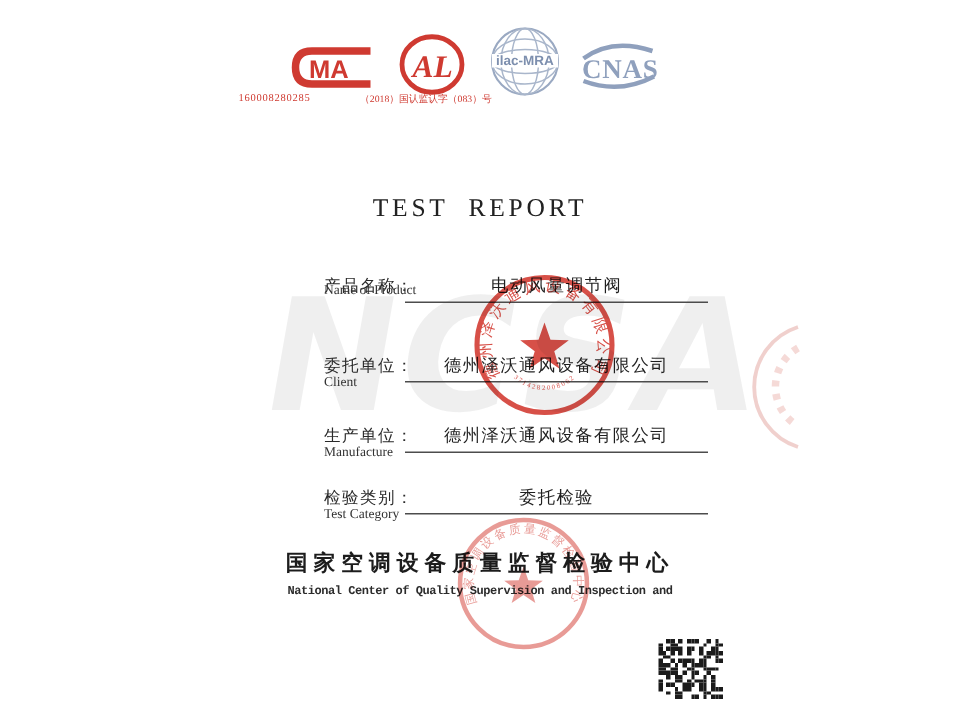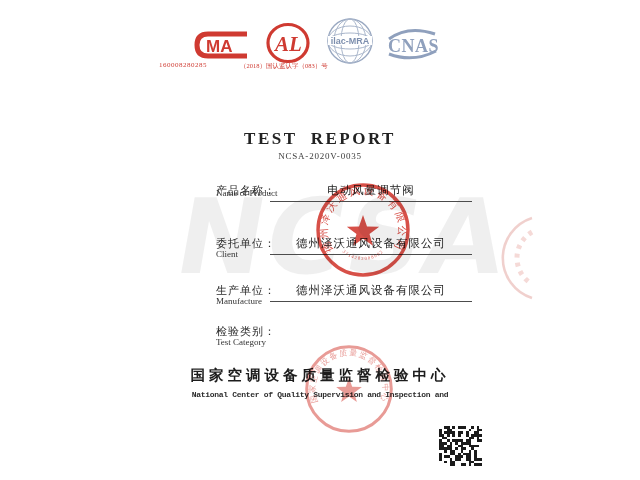--- a/index.html
+++ b/index.html
@@ -15,21 +15,21 @@
   
   .logo-caption{font-size:7px;color:#cf3a31;white-space:nowrap;z-index:3;}
   #accred{left:455px;top:22px;font-size:8px;line-height:10.5px;color:#3a3a3a;z-index:3;
           font-family:"Liberation Sans",sans-serif;}
   #accred .b{font-weight:bold;color:#2e2e2e;}
 
   
   #title-cn{left:0;top:92px;width:640px;text-align:center;font-size:31px;font-weight:bold;
             letter-spacing:12px;white-space:pre;color:#1c1c1c;z-index:2;
             font-family:"Liberation Sans",sans-serif;}
-  #title-en{left:0;top:129px;width:640px;text-align:center;font-size:17px;font-weight:bold;
+  #title-en{left:0;top:129px;width:640px;text-align:center;font-size:17px;font-weight:normal;
             letter-spacing:2.5px;white-space:pre;color:#222;z-index:2;}
   #report-no{left:0;top:151px;width:640px;text-align:center;font-size:9px;letter-spacing:0.8px;
              color:#3b3b3b;z-index:2;}
 
   
   .f-label-cn{left:216px;font-size:11px;color:#2a2a2a;z-index:2;letter-spacing:1px;}
   .f-label-en{left:216px;font-size:9px;color:#333;z-index:2;}
   .f-line{left:270px;width:202px;text-align:center;font-size:11.5px;color:#1f1f1f;
           border-bottom:1px solid #4c4c4c;padding-bottom:3px;z-index:2;letter-spacing:1px;}
 
@@ -76,36 +76,36 @@
   </svg>
 
   <svg class="abs" style="left:383px;top:27px;z-index:3" width="58" height="34" viewBox="0 0 58 34">
     <path d="M6,12 Q25,-2 52,7" fill="none" stroke="#8fa0bd" stroke-width="3"></path>
     <path d="M6,27 Q30,36 53,24" fill="none" stroke="#8fa0bd" stroke-width="3"></path>
     <text x="5" y="25" font-family="Liberation Serif,serif" font-size="18" font-weight="bold" fill="#8fa0bd" letter-spacing="0.5">CNAS</text>
   </svg>
 
 
   <div class="abs" id="title-en">TEST  REPORT</div>
-  <div class="abs" id="report-no">NCSA-2020V-0035</div>
 
   <div class="abs f-label-cn" style="top:183px">产品名称：</div>
   <div class="abs f-label-en" style="top:188px">Name of Product</div>
   <div class="abs f-line" style="top:183px">电动风量调节阀</div>
 
   <div class="abs f-label-cn" style="top:236px">委托单位：</div>
   <div class="abs f-label-en" style="top:249px">Client</div>
   <div class="abs f-line" style="top:236px">德州泽沃通风设备有限公司</div>
 
   <div class="abs f-label-cn" style="top:283px">生产单位：</div>
   <div class="abs f-label-en" style="top:296px">Manufacture</div>
   <div class="abs f-line" style="top:283px">德州泽沃通风设备有限公司</div>
 
   <div class="abs f-label-cn" style="top:324px">检验类别：</div>
   <div class="abs f-label-en" style="top:337px">Test Category</div>
+  <div class="abs f-line" style="top:324px">委托检验</div>
 
   <svg class="abs seal" style="left:313px;top:180px;opacity:0.88" width="100" height="100" viewBox="0 0 100 100">
     <circle cx="50" cy="50" r="45" fill="none" stroke="#d2372e" stroke-width="3.4"></circle>
     <polygon fill="#d2372e" points="50,35 54,46.5 66.2,46.8 56.5,54.1 60,65.8 50,58.8 40,65.8 43.5,54.1 33.8,46.8 46,46.5"></polygon>
     <defs>
       <path id="coArc" d="M 26.9 77.6 A 36 36 0 1 1 73.1 77.6"></path>
       <path id="coCode" d="M 27 69.3 A 30 30 0 0 0 73 69.3"></path>
     </defs>
     <text font-size="10.5" fill="#d2372e" letter-spacing="2.5">
       <textPath href="#coArc" startOffset="50%" text-anchor="middle">德州泽沃通风设备有限公司</textPath>

